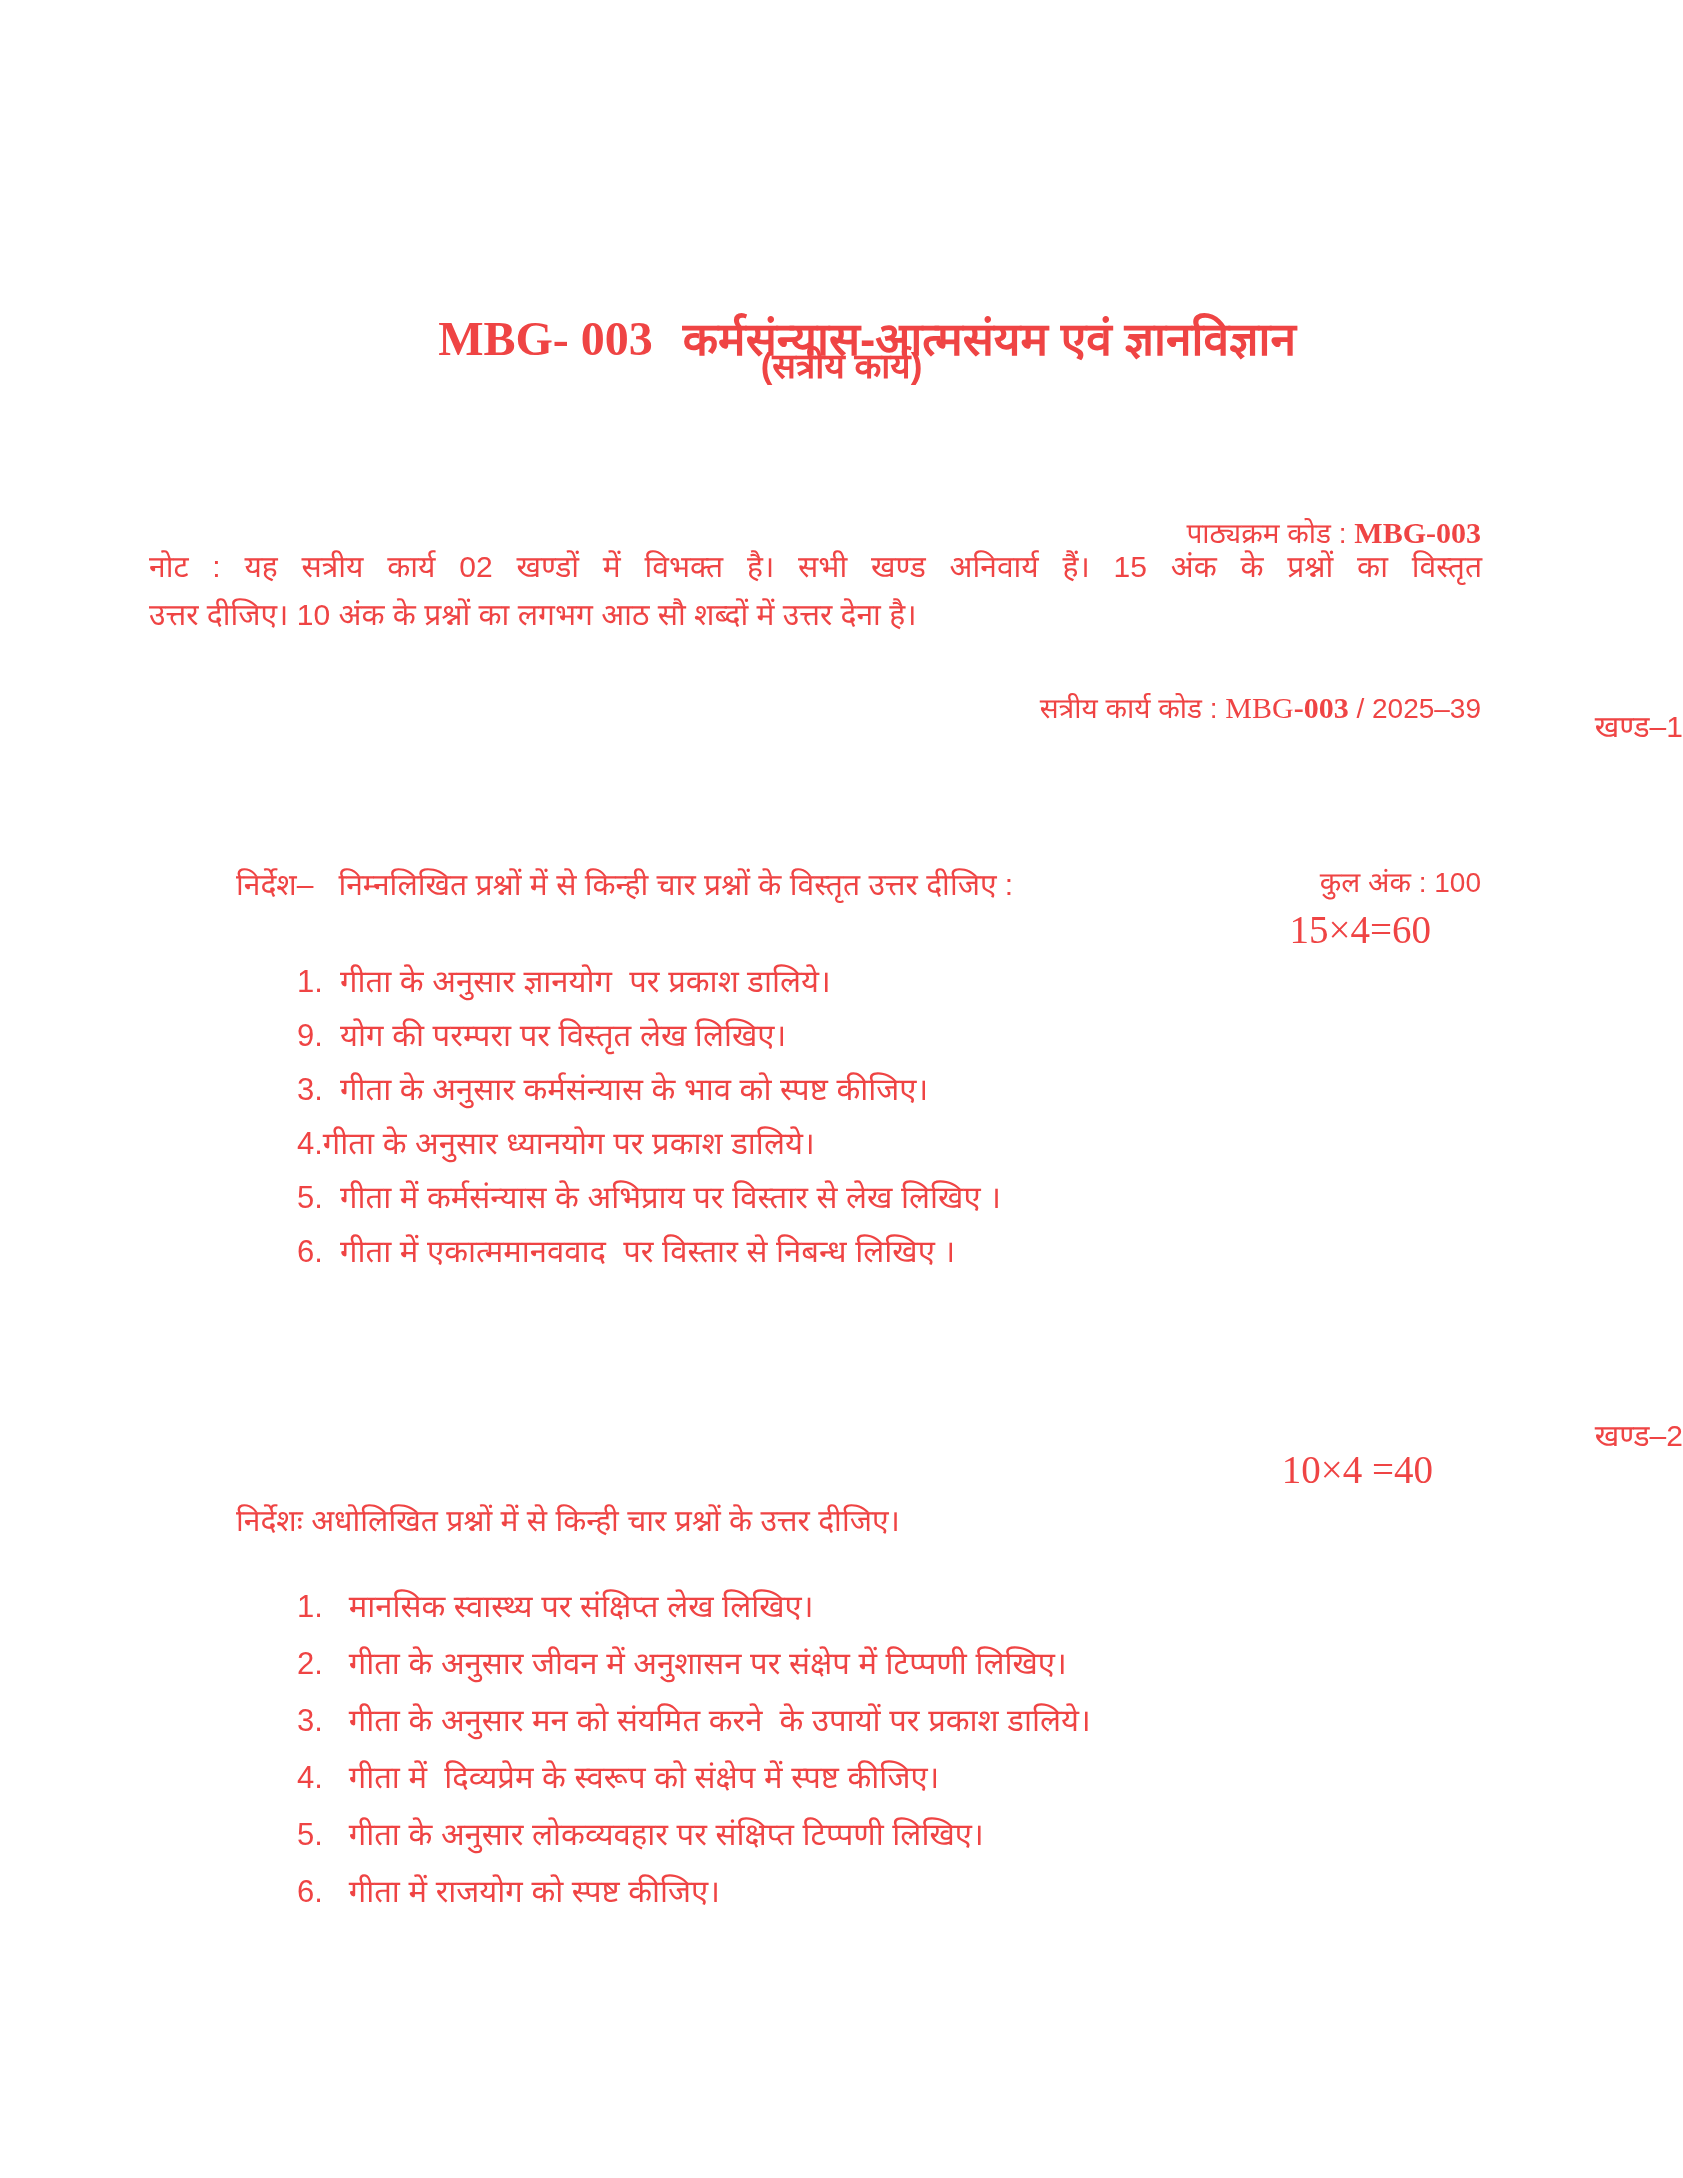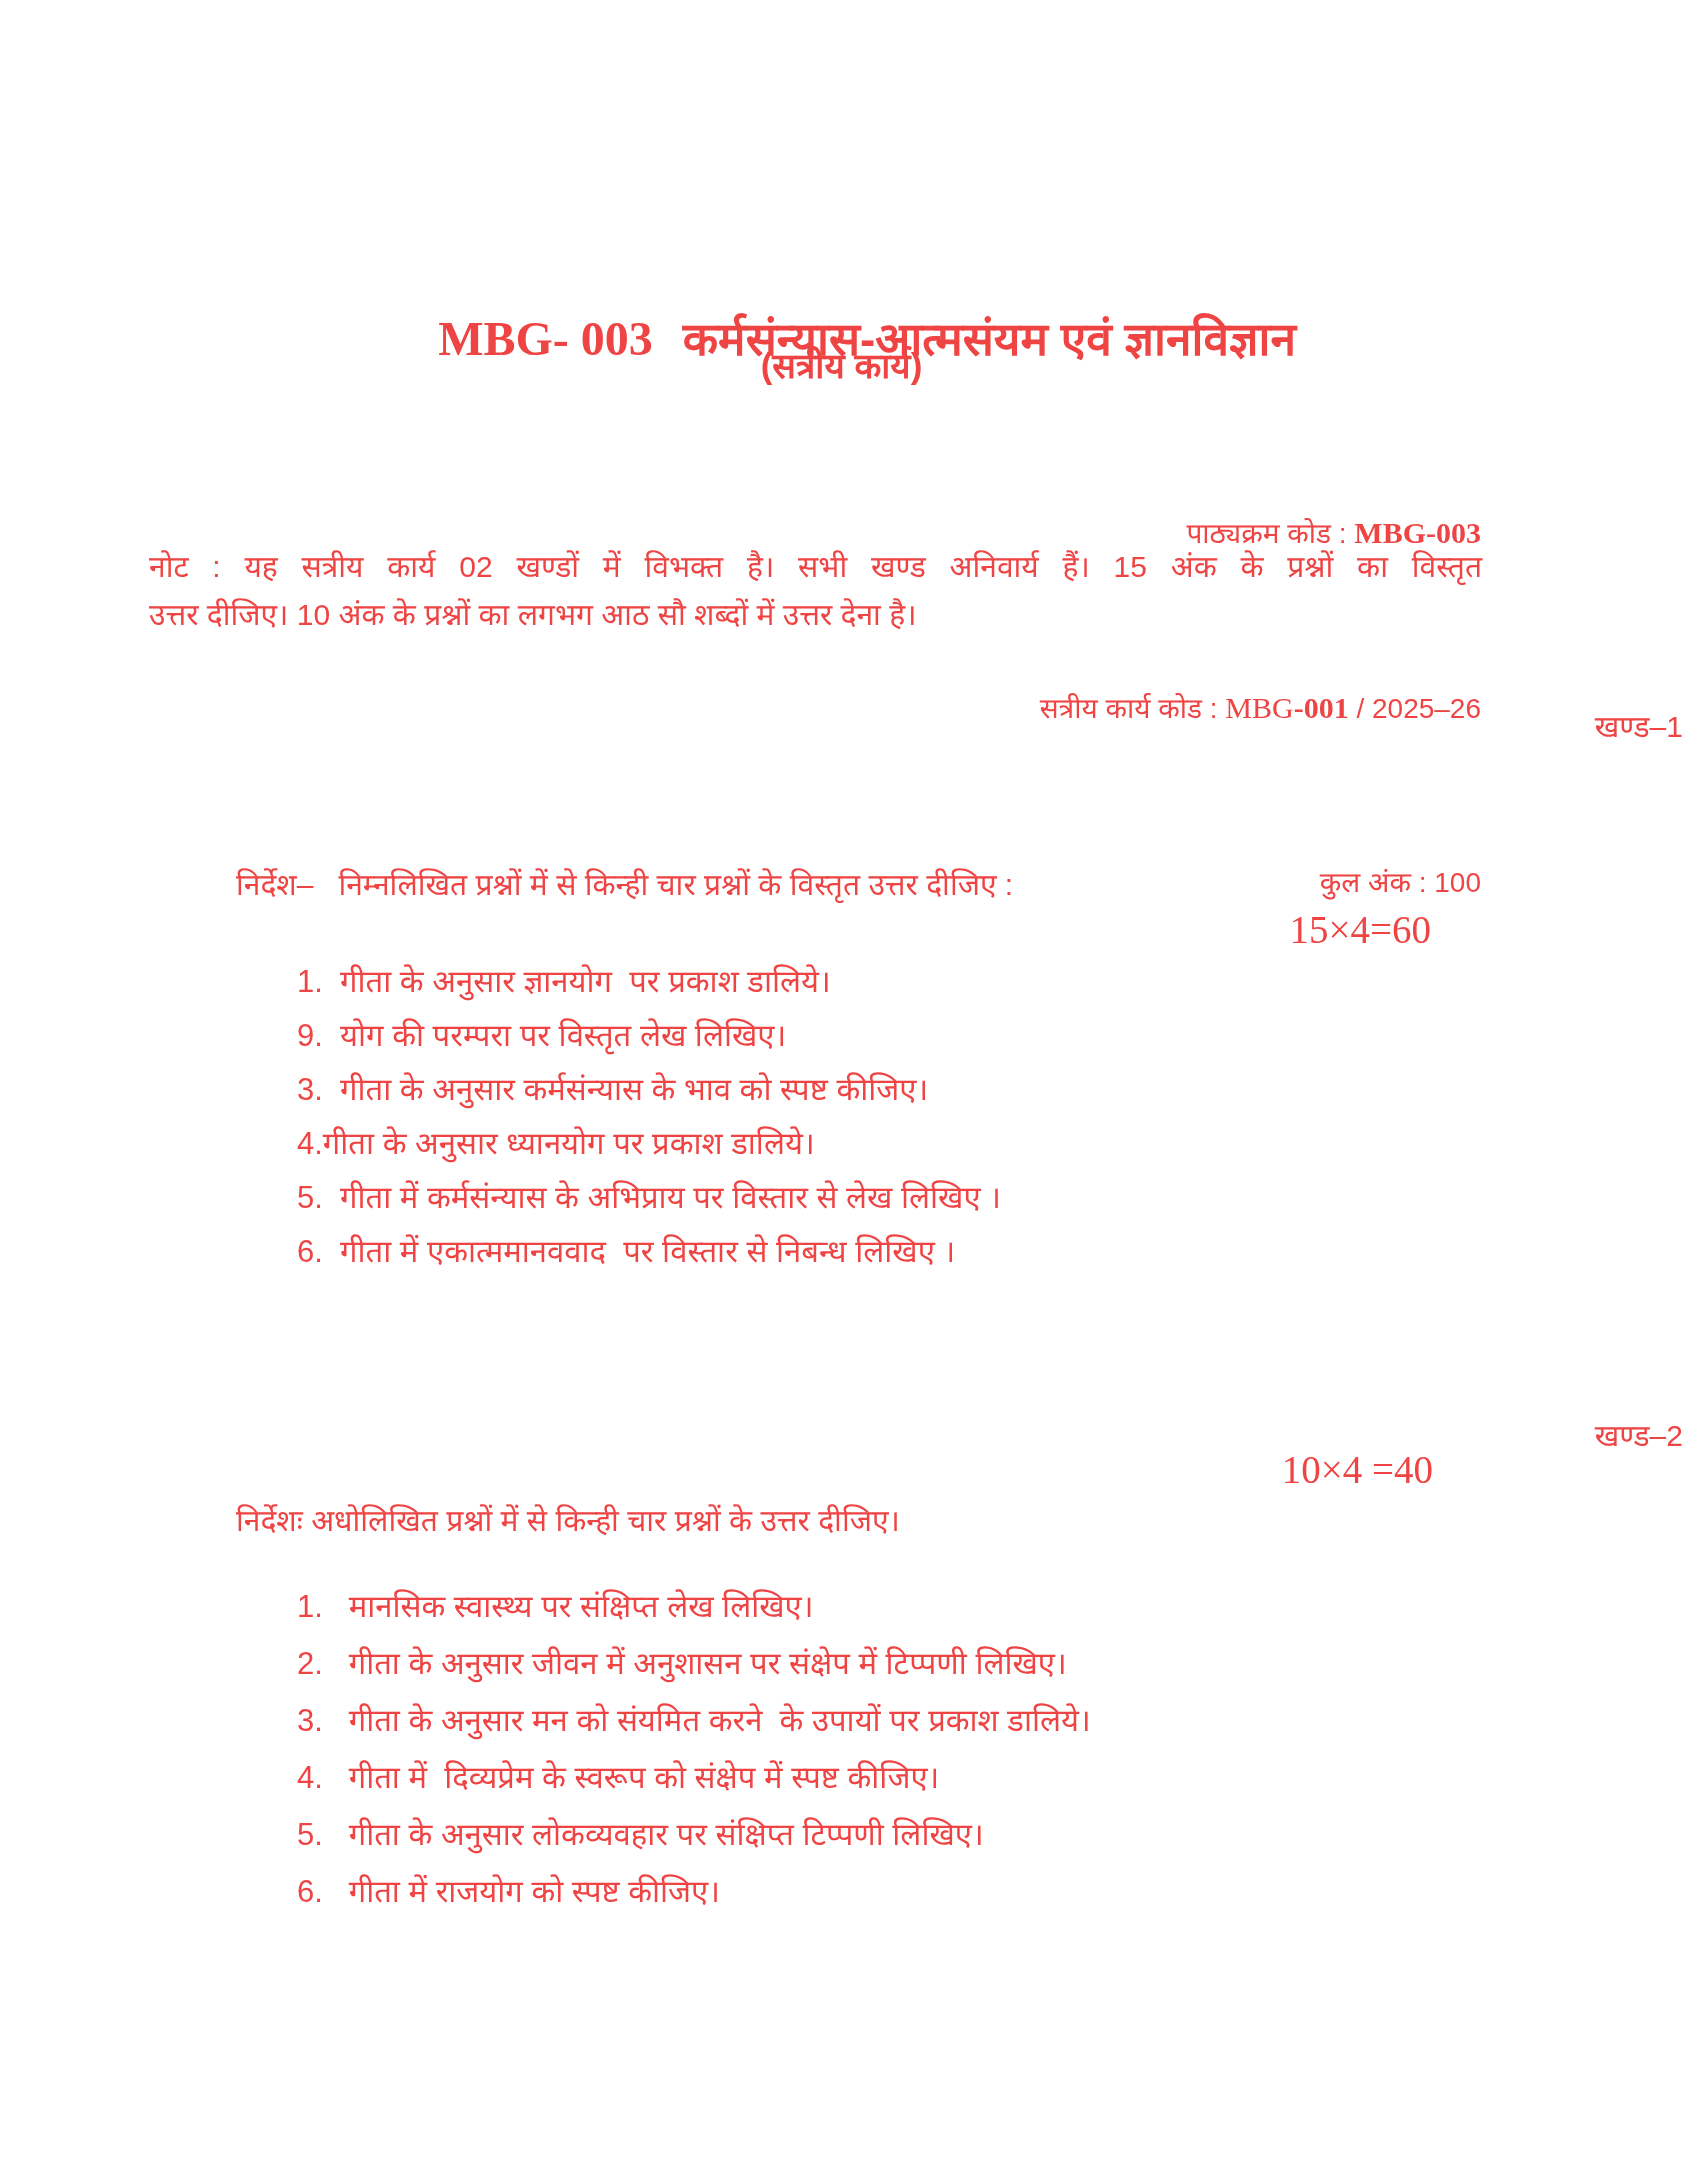--- a/index.html
+++ b/index.html
@@ -111,21 +111,21 @@
 <div class="page">
 
   <div class="title-line">
     <span class="title-code">MBG- 003</span><span>कर्मसंन्यास-आत्मसंयम एवं ज्ञानविज्ञान</span>
   </div>
 
   <div class="subtitle-line">(सत्रीय कार्य)</div>
 
   <div class="meta-block">
     <div><span>पाठ्यक्रम कोड : </span><span class="meta-value">MBG-003</span></div>
-    <div><span>सत्रीय कार्य कोड : </span><span class="meta-value-reg">MBG</span><span class="meta-value">-001</span><span class="meta-plain"> / 2025–26</span></div>
+    <div><span>सत्रीय कार्य कोड : </span><span class="meta-value-reg">MBG</span><span class="meta-value">-003</span><span class="meta-plain"> / 2025–39</span></div>
     <div><span>कुल अंक : </span><span class="meta-plain">100</span></div>
   </div>
 
   <div class="note-block">
     <div class="note-justify">नोट : यह सत्रीय कार्य 02 खण्डों में विभक्त है। सभी खण्ड अनिवार्य हैं। 15 अंक के प्रश्नों का विस्तृत</div>
     <div class="note-left">उत्तर दीजिए। 10 अंक के प्रश्नों का लगभग आठ सौ शब्दों में उत्तर देना है।</div>
   </div>
 
   <div class="section-heading heading-1">खण्ड–1</div>
 

